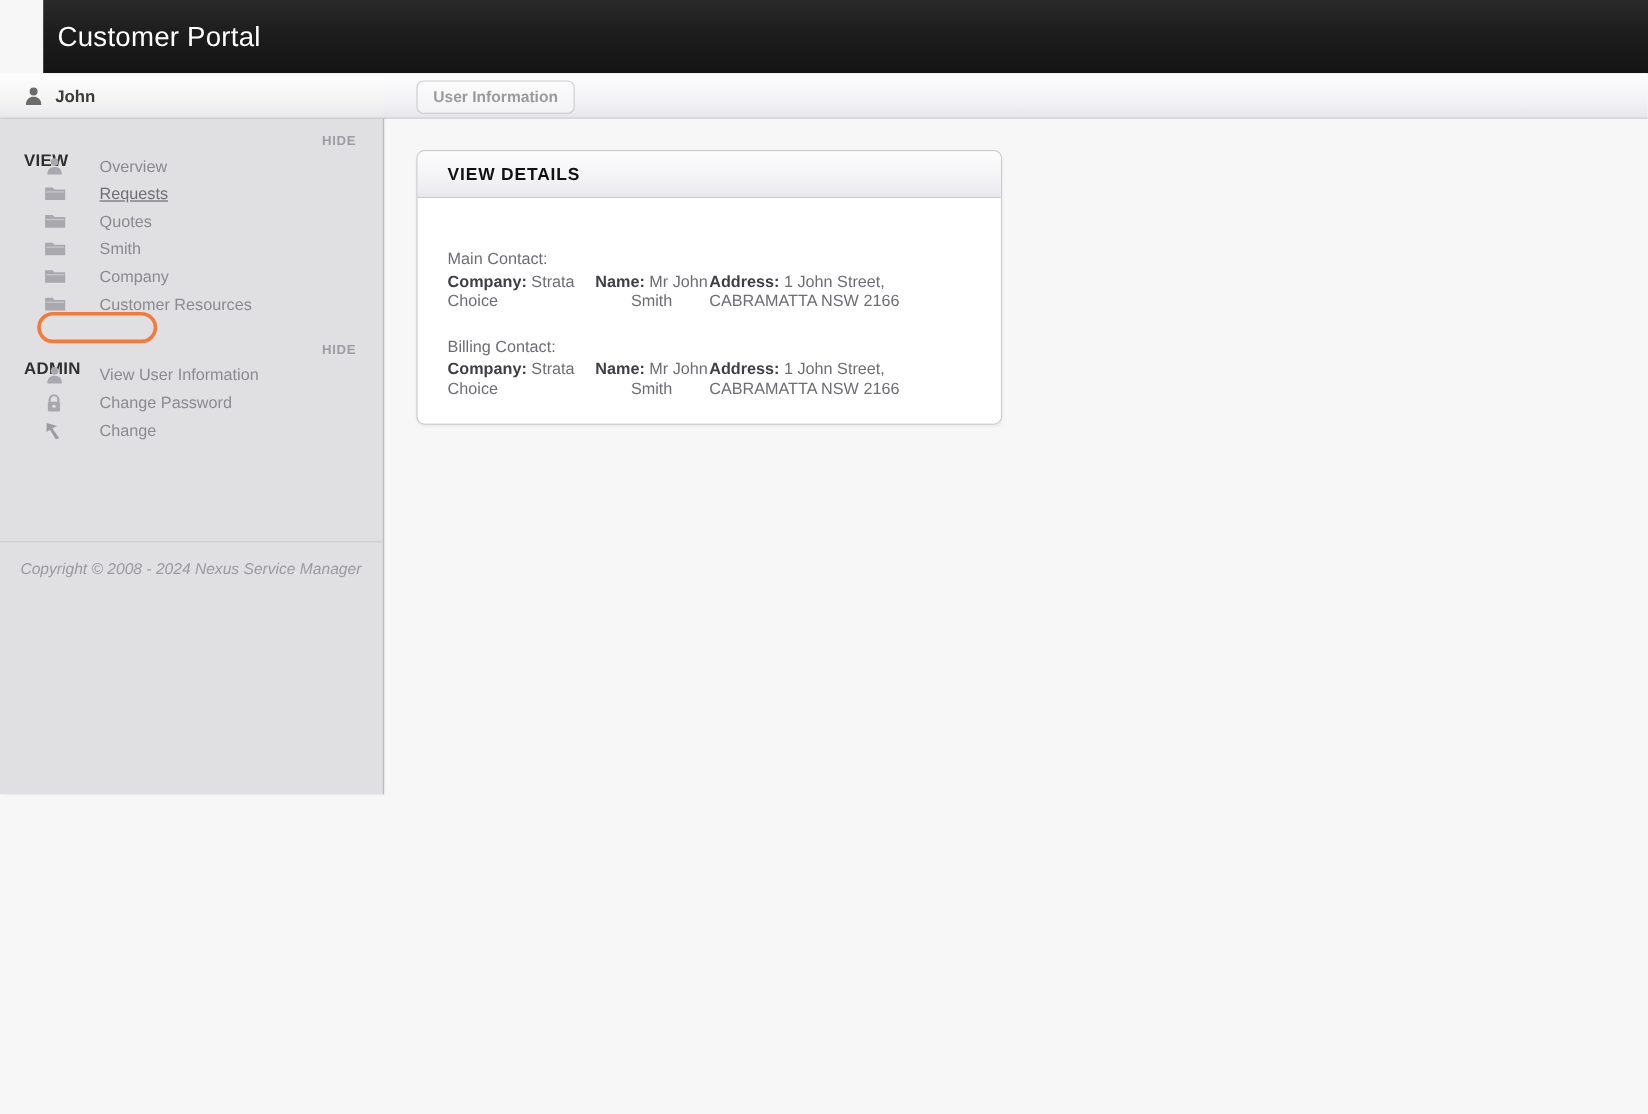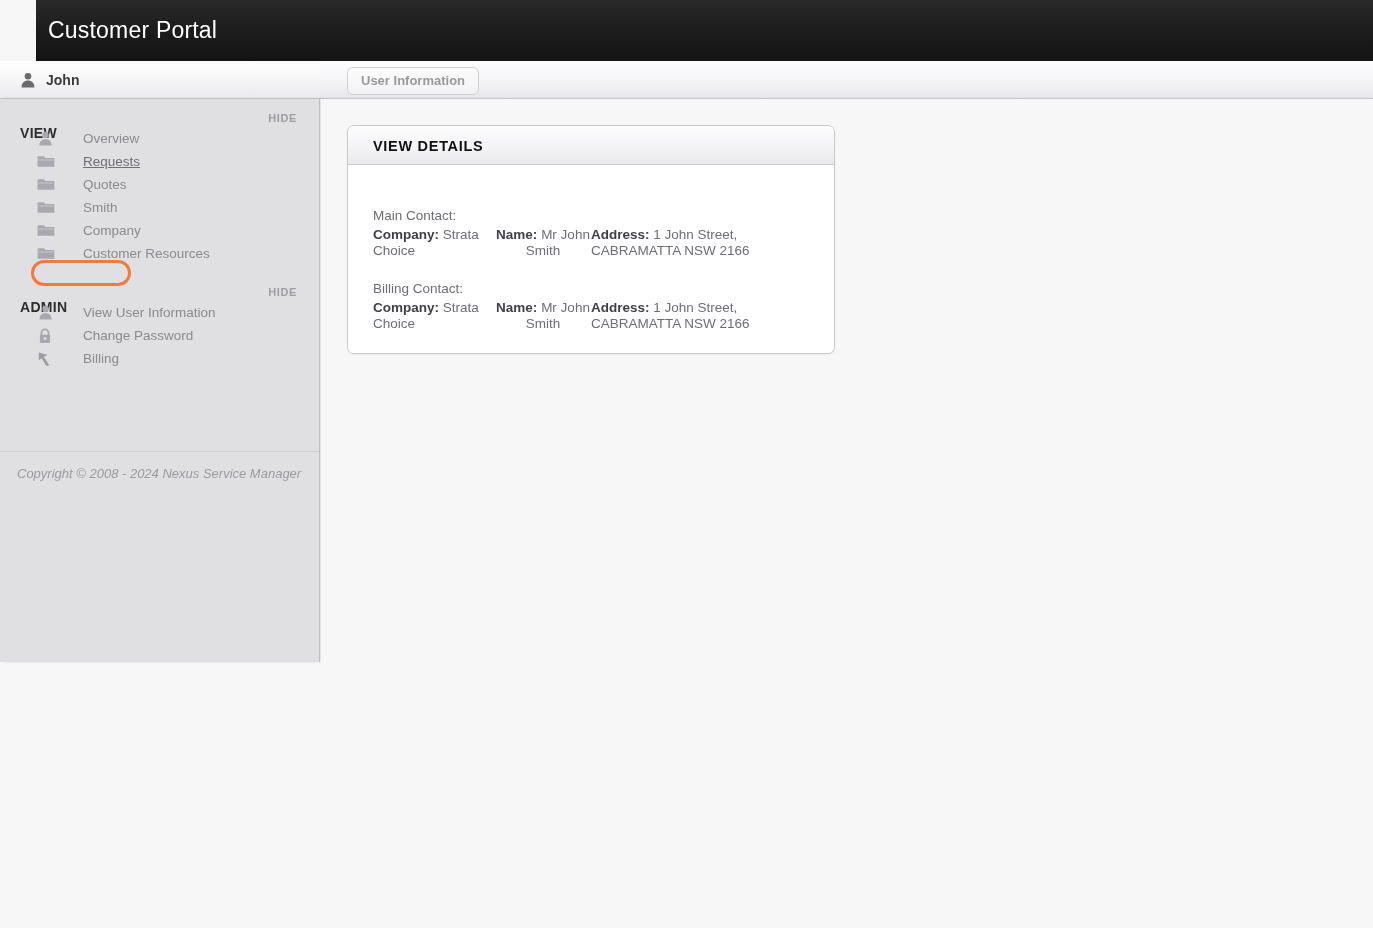--- a/index.html
+++ b/index.html
@@ -325,21 +325,21 @@
     </span>
     <span class="lbl">Change Password</span>
   </div>
 
   <div class="nav-item">
     <span class="ico">
       <svg width="17" height="16" viewBox="0 0 17 16">
         <path d="M1.8 1.6 L10.6 4.0 L6.6 5.8 L12.4 14.2 L9.4 15.0 L4.6 7.2 L1.8 9.2 Z" fill="#9c9ca2"></path>
       </svg>
     </span>
-    <span class="lbl">Billing</span>
+    <span class="lbl">Change</span>
   </div>
 
   <div id="highlight-ring"></div>
 
   <div id="sidebar-footer">
     <div id="copyright">Copyright © 2008 - 2024 Nexus Service Manager</div>
   </div>
 </div>
 
 <div id="main">

